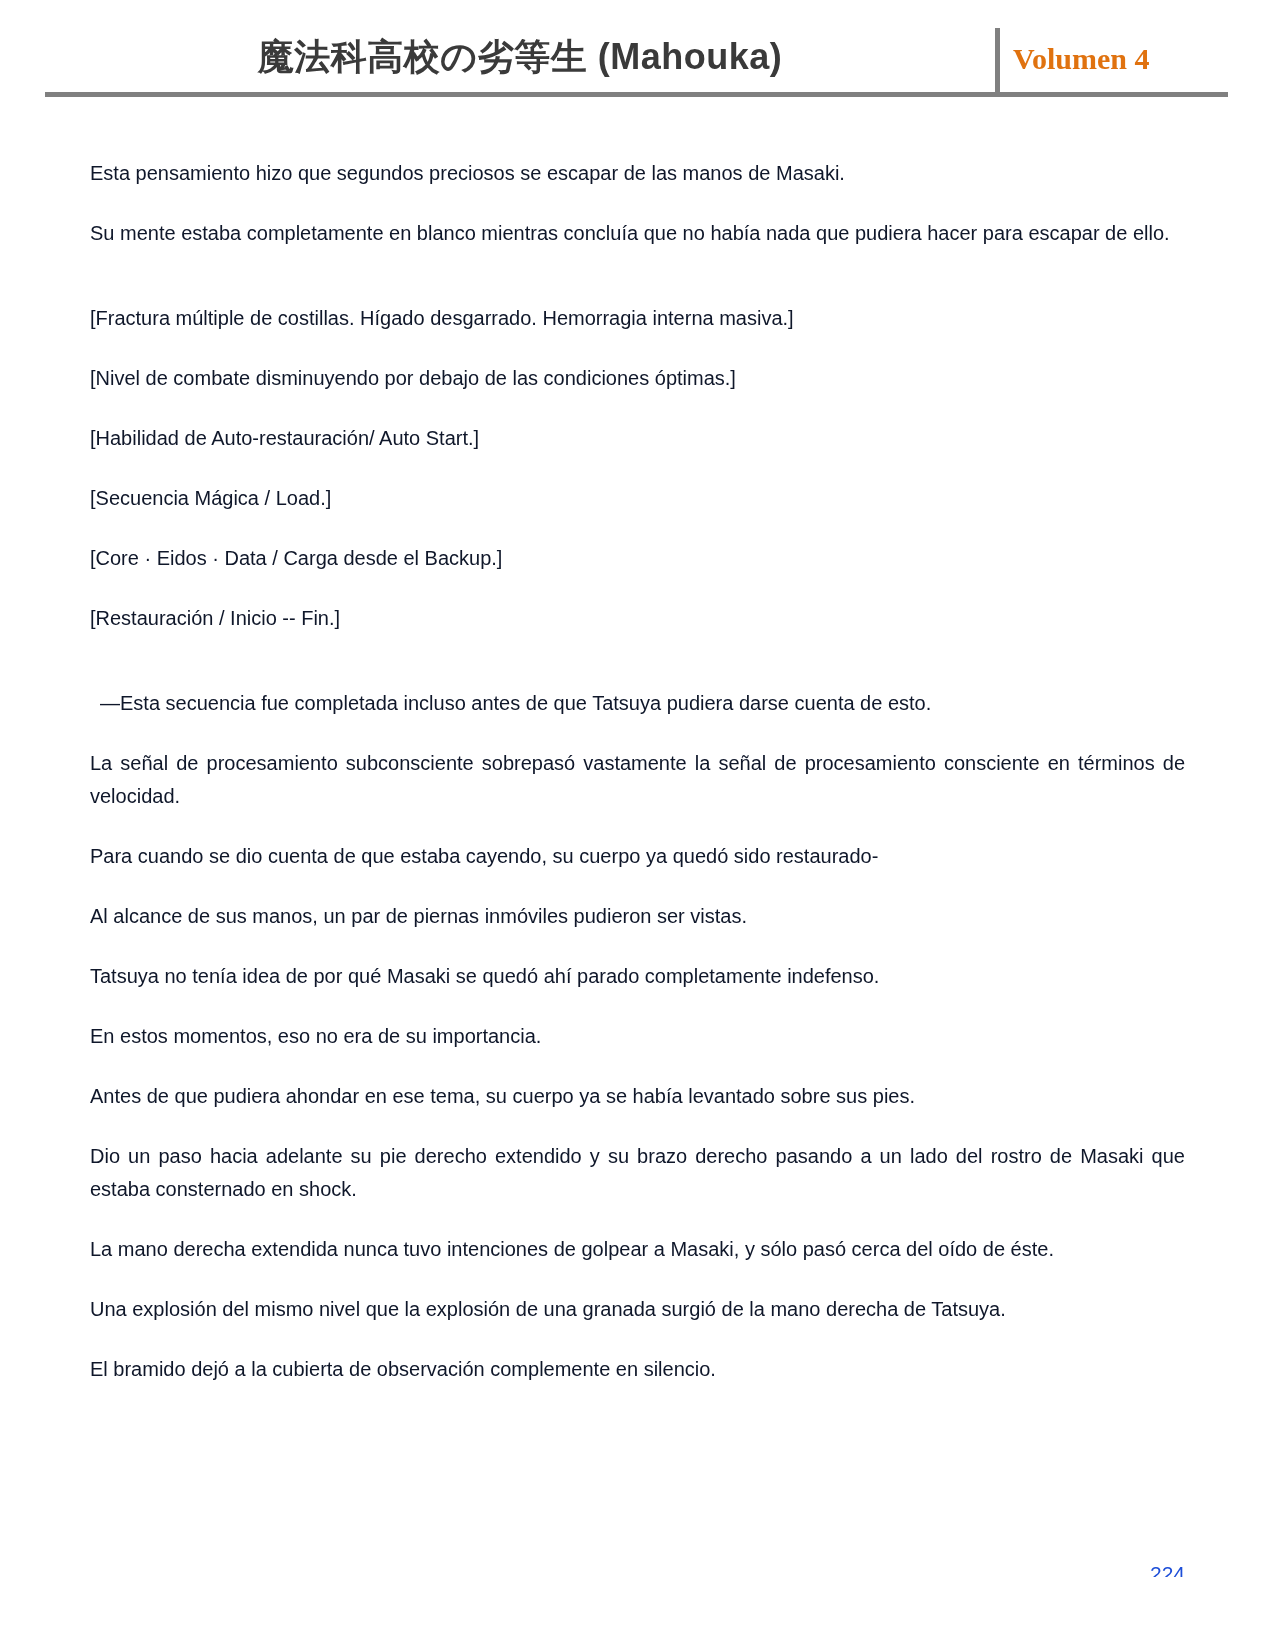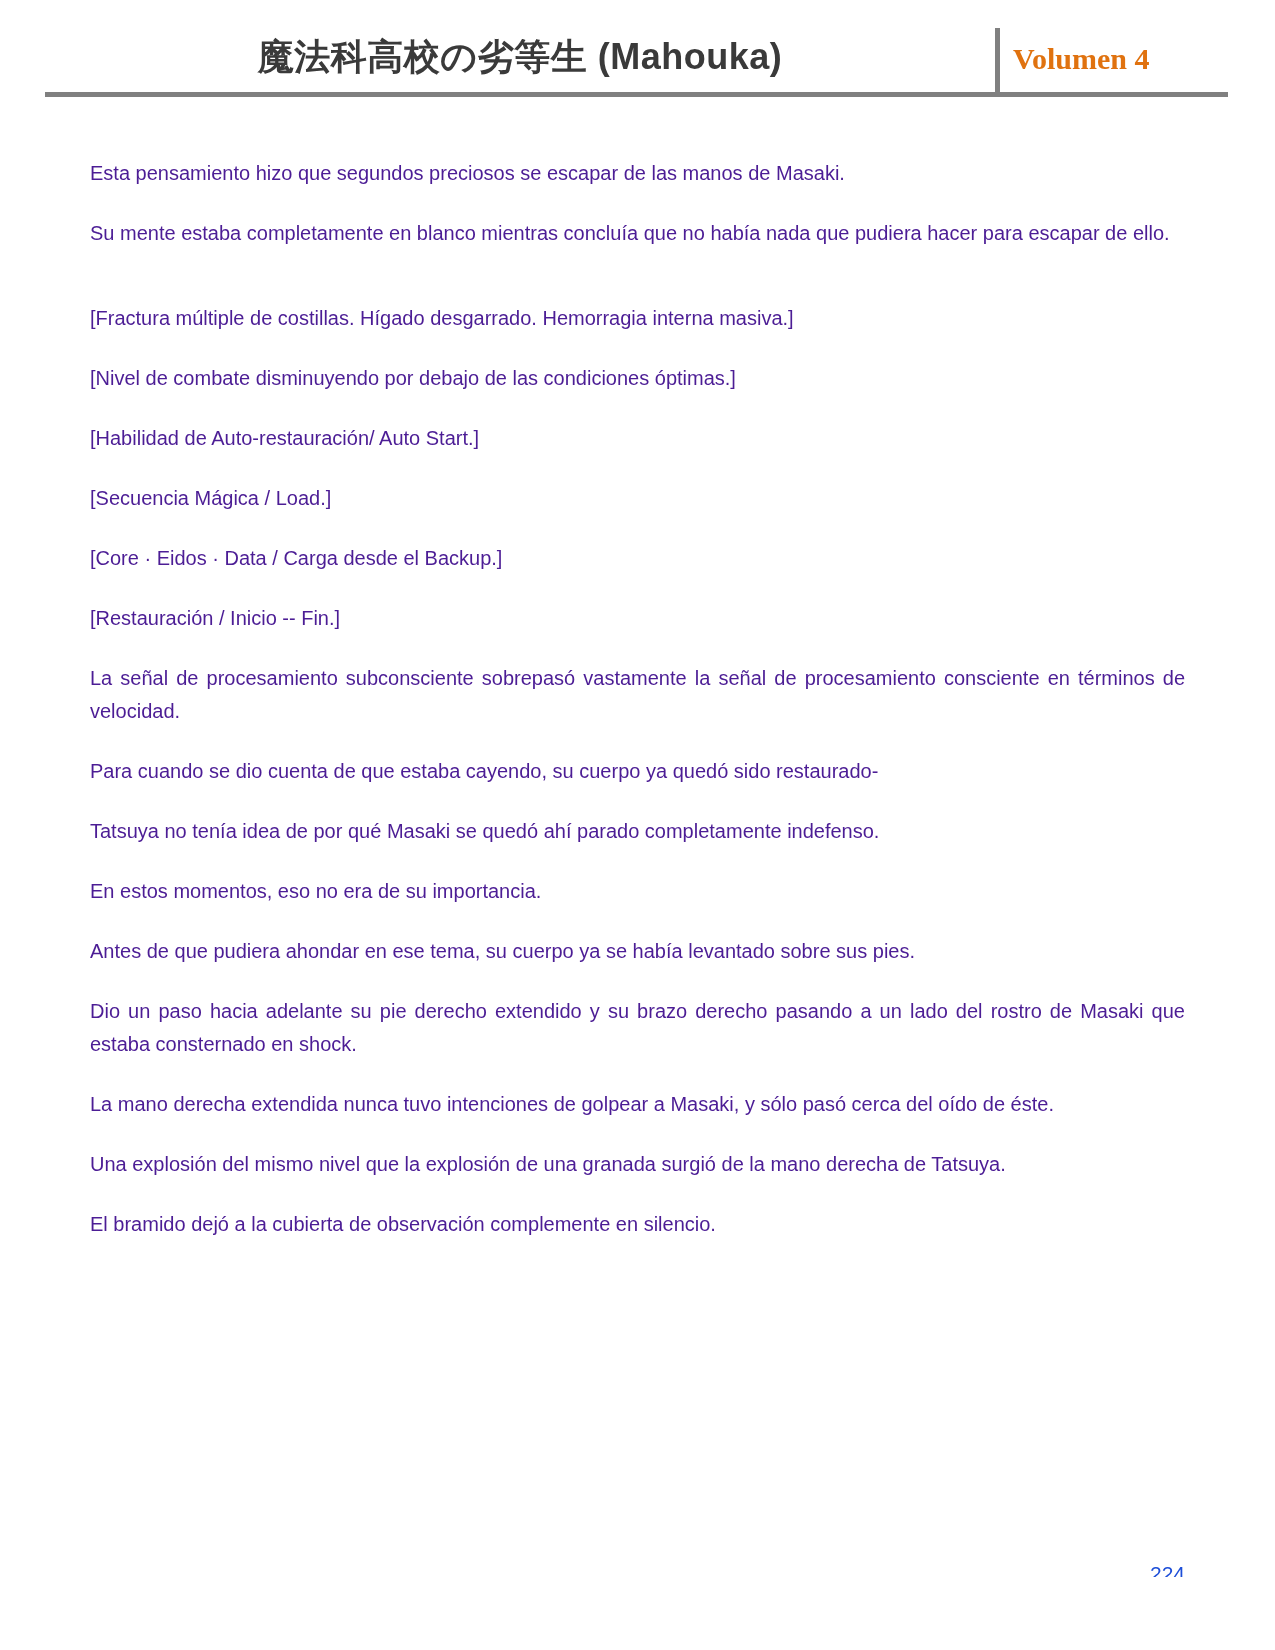--- a/index.html
+++ b/index.html
@@ -68,21 +68,21 @@
     position: absolute;
     top: 157px;
     left: 90px;
     right: 90px;
   }
   .content p {
     margin: 0 0 27px 0;
     font-size: 20px;
     line-height: 33px;
     text-align: justify;
-    color: #4c1d95;
+    color: #0f172a;
   }
   .content p.gap-before {
     margin-top: 52px;
   }
   .content p.indent {
     padding-left: 10px;
   }
 
   
   .page-number {
@@ -110,22 +110,24 @@
 
   <div class="content">
     <p>Esta pensamiento hizo que segundos preciosos se escapar de las manos de Masaki.</p>
     <p>Su mente estaba completamente en blanco mientras concluía que no había nada que pudiera hacer para escapar de ello.</p>
     <p class="gap-before">[Fractura múltiple de costillas. Hígado desgarrado. Hemorragia interna masiva.]</p>
     <p>[Nivel de combate disminuyendo por debajo de las condiciones óptimas.]</p>
     <p>[Habilidad de Auto-restauración/ Auto Start.]</p>
     <p>[Secuencia Mágica / Load.]</p>
     <p>[Core · Eidos · Data / Carga desde el Backup.]</p>
     <p>[Restauración / Inicio -- Fin.]</p>
+    <p class="gap-before indent">—Esta secuencia fue completada incluso antes de que Tatsuya pudiera darse cuenta de esto.</p>
     <p>La señal de procesamiento subconsciente sobrepasó vastamente la señal de procesamiento consciente en términos de velocidad.</p>
     <p>Para cuando se dio cuenta de que estaba cayendo, su cuerpo ya quedó sido restaurado-</p>
+    <p>Al alcance de sus manos, un par de piernas inmóviles pudieron ser vistas.</p>
     <p>Tatsuya no tenía idea de por qué Masaki se quedó ahí parado completamente indefenso.</p>
     <p>En estos momentos, eso no era de su importancia.</p>
     <p>Antes de que pudiera ahondar en ese tema, su cuerpo ya se había levantado sobre sus pies.</p>
     <p>Dio un paso hacia adelante su pie derecho extendido y su brazo derecho pasando a un lado del rostro de Masaki que estaba consternado en shock.</p>
     <p>La mano derecha extendida nunca tuvo intenciones de golpear a Masaki, y sólo pasó cerca del oído de éste.</p>
     <p>Una explosión del mismo nivel que la explosión de una granada surgió de la mano derecha de Tatsuya.</p>
     <p>El bramido dejó a la cubierta de observación complemente en silencio.</p>
   </div>
 
   <div class="page-number">224</div>

